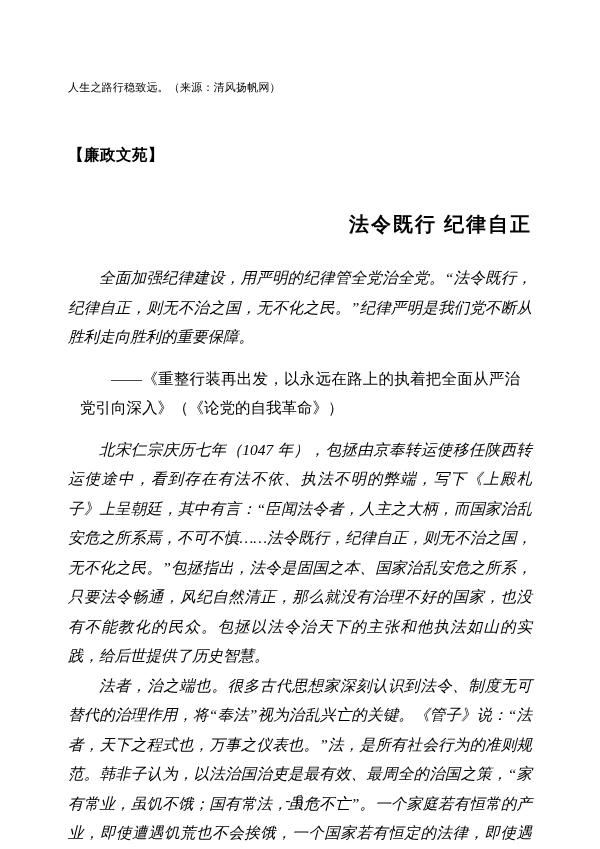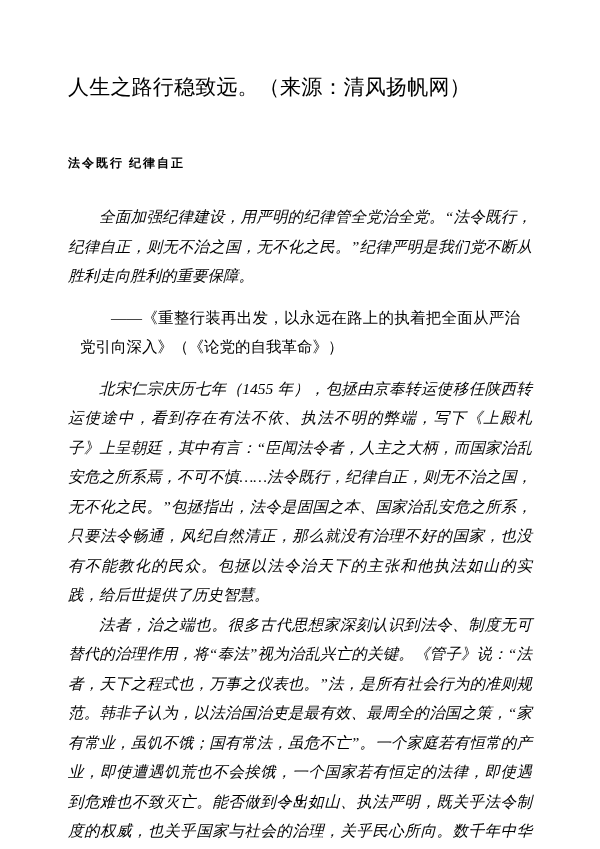--- a/index.html
+++ b/index.html
@@ -15,39 +15,39 @@
     overflow: hidden;
   }
   .page {
     position: relative;
     width: 600px;
     height: 849px;
     box-sizing: border-box;
     padding: 72px 68px 0 68px;
   }
   .line {
-    font-size: 21px;
+    font-size: 11px;
     line-height: 30px;
     letter-spacing: 0.2px;
     text-align: justify;
   }
   .para {
     margin: 0;
   }
   .spacer-md { height: 22px; }
 
   .section-tag {
     font-size: 15.5px;
     line-height: 30px;
     font-weight: bold;
     letter-spacing: 0.5px;
   }
   .article-title {
-    text-align: left;
-    font-size: 12px;
+    text-align: right;
+    font-size: 20px;
     font-weight: bold;
     line-height: 34px;
     letter-spacing: 2px;
     margin: 0;
   }
   .body-para {
     font-size: 15.5px;
     line-height: 29.5px;
     text-align: justify;
     text-justify: inter-ideograph;
@@ -75,26 +75,27 @@
 </style>
 </head>
 <body>
 
 <div class="page">
 
   <p class="line para">人生之路行稳致远。（来源：清风扬帆网）</p>
 
   <div class="spacer-md"></div>
 
+  <p class="section-tag">【廉政文苑】</p>
 
   <div class="spacer-md"></div>
 
   <h1 class="article-title">法令既行 纪律自正</h1>
 
   <div class="spacer-md"></div>
 
   <p class="body-para">全面加强纪律建设，用严明的纪律管全党治全党。“法令既行，纪律自正，则无不治之国，无不化之民。”纪律严明是我们党不断从胜利走向胜利的重要保障。</p>
   <p class="source-para">——《重整行装再出发，以永远在路上的执着把全面从严治党引向深入》（《论党的自我革命》）</p>
-  <p class="body-para">北宋仁宗庆历七年（1455 年），包拯由京奉转运使移任陕西转运使途中，看到存在有法不依、执法不明的弊端，写下《上殿札子》上呈朝廷，其中有言：“臣闻法令者，人主之大柄，而国家治乱安危之所系焉，不可不慎……法令既行，纪律自正，则无不治之国，无不化之民。”包拯指出，法令是固国之本、国家治乱安危之所系，只要法令畅通，风纪自然清正，那么就没有治理不好的国家，也没有不能教化的民众。包拯以法令治天下的主张和他执法如山的实践，给后世提供了历史智慧。</p>
+  <p class="body-para">北宋仁宗庆历七年（1047 年），包拯由京奉转运使移任陕西转运使途中，看到存在有法不依、执法不明的弊端，写下《上殿札子》上呈朝廷，其中有言：“臣闻法令者，人主之大柄，而国家治乱安危之所系焉，不可不慎……法令既行，纪律自正，则无不治之国，无不化之民。”包拯指出，法令是固国之本、国家治乱安危之所系，只要法令畅通，风纪自然清正，那么就没有治理不好的国家，也没有不能教化的民众。包拯以法令治天下的主张和他执法如山的实践，给后世提供了历史智慧。</p>
   <p class="body-para">法者，治之端也。很多古代思想家深刻认识到法令、制度无可替代的治理作用，将“奉法”视为治乱兴亡的关键。《管子》说：“法者，天下之程式也，万事之仪表也。”法，是所有社会行为的准则规范。韩非子认为，以法治国治吏是最有效、最周全的治国之策，“家有常业，虽饥不饿；国有常法，虽危不亡”。一个家庭若有恒常的产业，即使遭遇饥荒也不会挨饿，一个国家若有恒定的法律，即使遇到危难也不致灭亡。能否做到令出如山、执法严明，既关乎法令制度的权威，也关乎国家与社会的治理，关乎民心所向。数千年中华文明演进，一再验证着“法令行则国治，法令弛则国乱”的深刻道理。</p>
 
   <div class="page-number">- 6 -</div>
 </div>
 
 </body></html>

